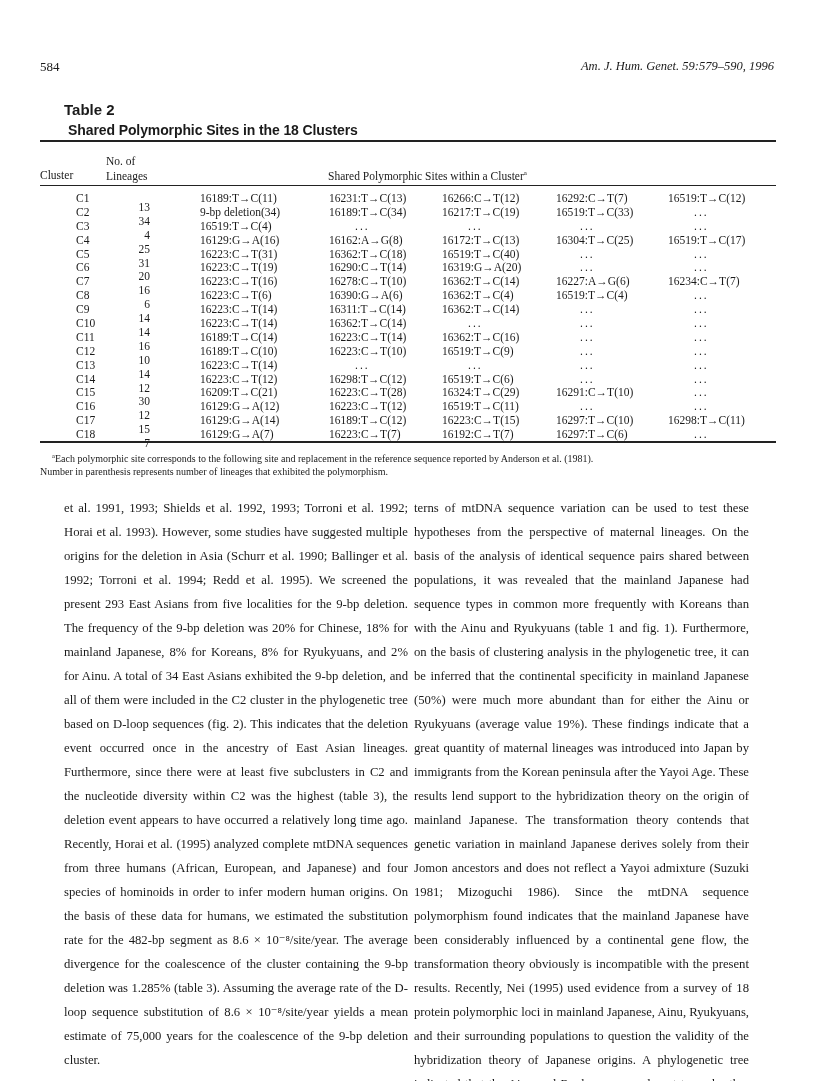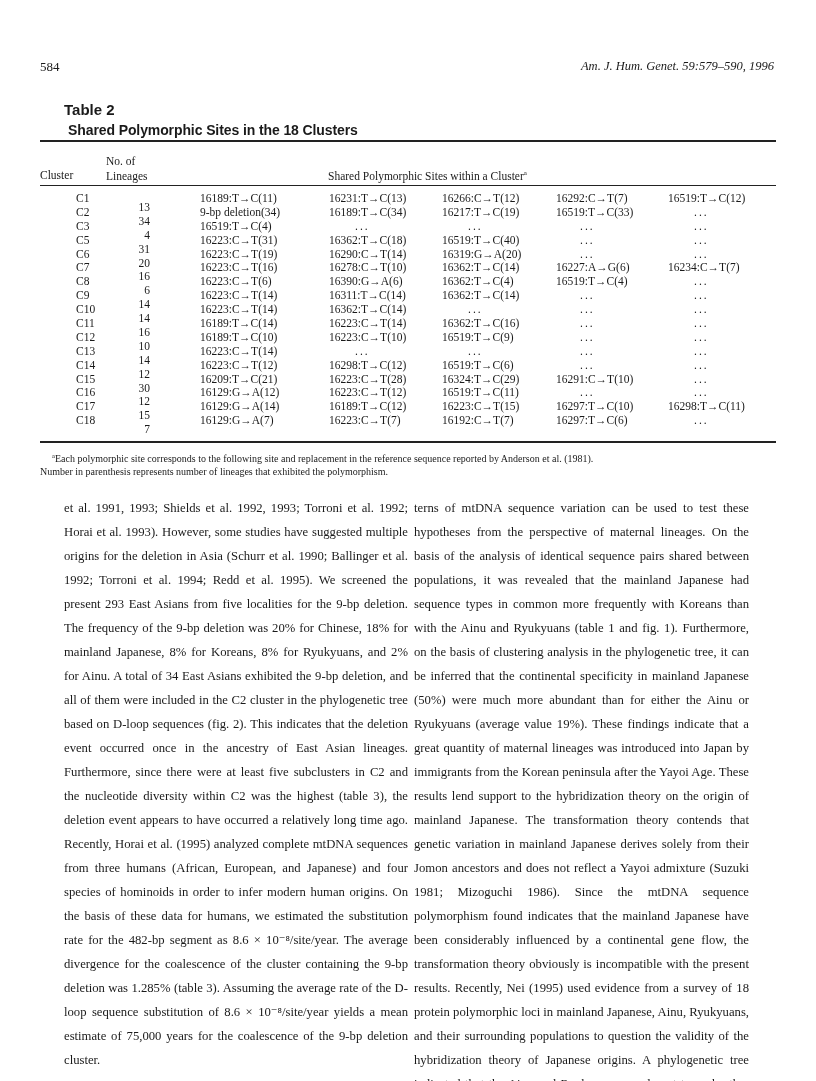--- a/index.html
+++ b/index.html
@@ -106,20 +106,29 @@
     <div class="tr">
       <span class="td c-cluster">C3</span>
       <span class="td c-lin">4</span>
       <span class="td c-s0">16519:T→C(4)</span>
       <span class="td c-s1 ell">...</span>
       <span class="td c-s2 ell">...</span>
       <span class="td c-s3 ell">...</span>
       <span class="td c-s4 ell">...</span>
     </div>
     <div class="tr">
+      <span class="td c-cluster">C4</span>
+      <span class="td c-lin">25</span>
+      <span class="td c-s0">16129:G→A(16)</span>
+      <span class="td c-s1">16162:A→G(8)</span>
+      <span class="td c-s2">16172:T→C(13)</span>
+      <span class="td c-s3">16304:T→C(25)</span>
+      <span class="td c-s4">16519:T→C(17)</span>
+    </div>
+    <div class="tr">
       <span class="td c-cluster">C5</span>
       <span class="td c-lin">31</span>
       <span class="td c-s0">16223:C→T(31)</span>
       <span class="td c-s1">16362:T→C(18)</span>
       <span class="td c-s2">16519:T→C(40)</span>
       <span class="td c-s3 ell">...</span>
       <span class="td c-s4 ell">...</span>
     </div>
     <div class="tr">
       <span class="td c-cluster">C6</span>

